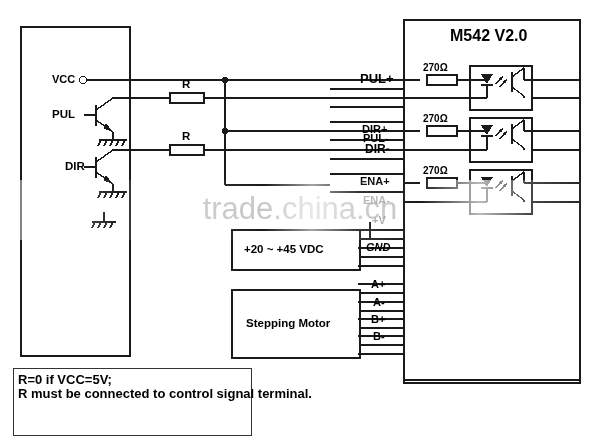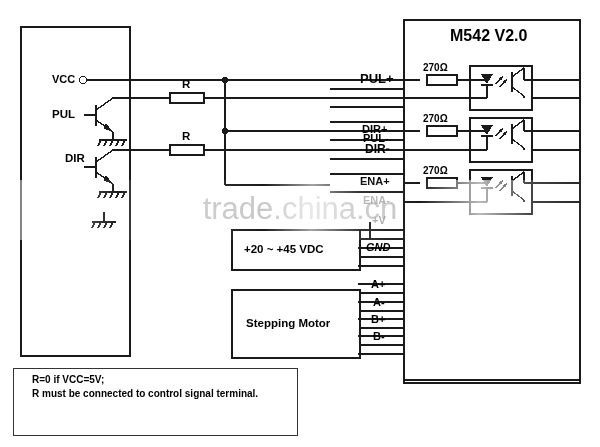--- a/index.html
+++ b/index.html
@@ -15,23 +15,23 @@
       opacity:.55;text-align:center;line-height:46px;letter-spacing:0px;
       pointer-events:none;}
   #wmband{position:absolute;left:0;top:180px;width:600px;height:60px;
       pointer-events:none;
       background:linear-gradient(90deg,
         rgba(255,255,255,0) 0%,rgba(255,255,255,.80) 6%,rgba(255,255,255,.25) 13%,
         rgba(255,255,255,0) 20%,rgba(255,255,255,.55) 27%,rgba(255,255,255,.1) 34%,
         rgba(255,255,255,0) 44%,rgba(255,255,255,.6) 52%,rgba(255,255,255,.1) 60%,
         rgba(255,255,255,0) 70%,rgba(255,255,255,.7) 80%,rgba(255,255,255,.2) 88%,
         rgba(255,255,255,0) 100%);}
-  .note{position:absolute;left:13px;top:368px;width:285px;height:68px;
+  .note{position:absolute;left:13px;top:368px;width:239px;height:68px;
         border:1.5px solid #333;background:#fff;box-sizing:border-box;
-        padding:4px 18px;font-size:10px;font-weight:bold;line-height:13.5px;}
+        padding:4px 4px;font-size:13px;font-weight:bold;line-height:13.5px;}
   .note div{white-space:nowrap;}
 </style>
 </head>
 <body>
 
 <div id="stage">
 
 <svg width="600" height="447" viewBox="0 0 600 447">
   <g stroke="#1a1a1a" fill="none" stroke-width="1.4" shape-rendering="crispEdges">
 
@@ -201,21 +201,21 @@
     <line x1="404" y1="345" x2="404" y2="380"></line>
     <line x1="404" y1="380" x2="580" y2="380"></line>
   </g>
 </svg>
 
 
 <div class="boxtitle" style="left:450px;top:27px;font-size:16px;">M542 V2.0</div>
 
 <div class="lbl" style="left:52px;top:73px;font-size:11px;">VCC</div>
 <div class="lbl" style="left:52px;top:108px;font-size:11.5px;">PUL</div>
-<div class="lbl" style="left:52px;top:152px;font-size:11.5px;padding-left:13px;">DIR</div>
+<div class="lbl" style="left:52px;top:160px;font-size:11.5px;padding-left:13px;">DIR</div>
 
 <div class="lbl" style="left:182px;top:78px;font-size:11.5px;">R</div>
 <div class="lbl" style="left:182px;top:130px;font-size:11.5px;">R</div>
 
 <div class="lbl" style="left:360px;top:71px;font-size:13px;">PUL+</div>
 <div class="lbl" style="left:363px;top:90px;font-size:11px;margin-top:42px;">PUL-</div>
 <div class="lbl" style="left:362px;top:123px;font-size:11px;">DIR+</div>
 <div class="lbl" style="left:365px;top:142px;font-size:12px;">DIR-</div>
 <div class="lbl" style="left:360px;top:175px;font-size:11px;">ENA+</div>
 <div class="lbl" style="left:363px;top:194px;font-size:11px;opacity:.30;">ENA-</div>

